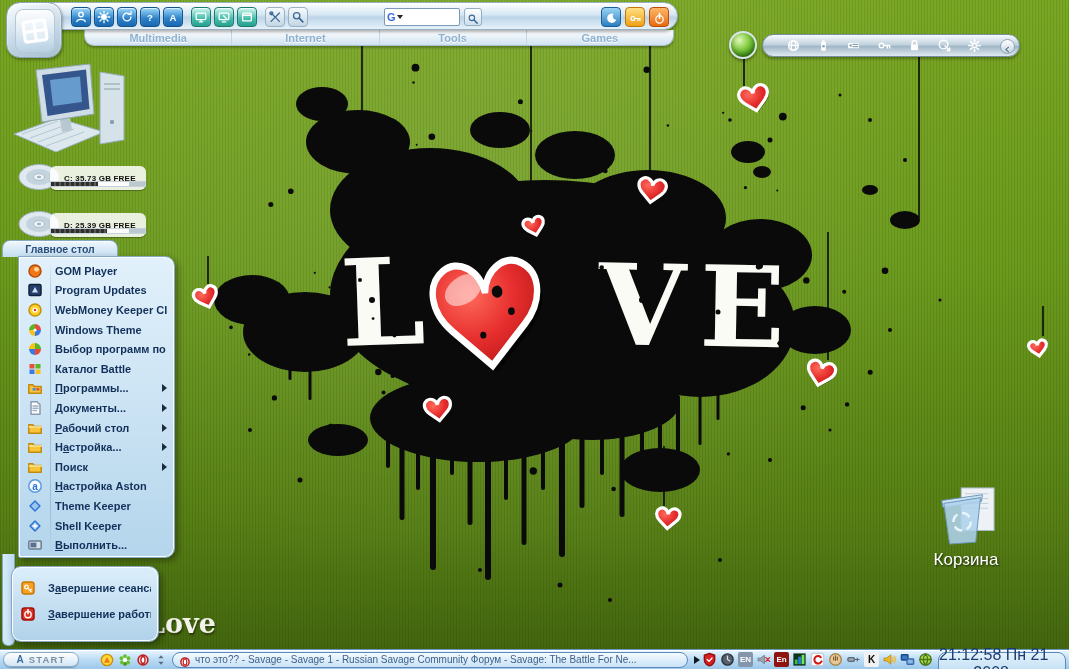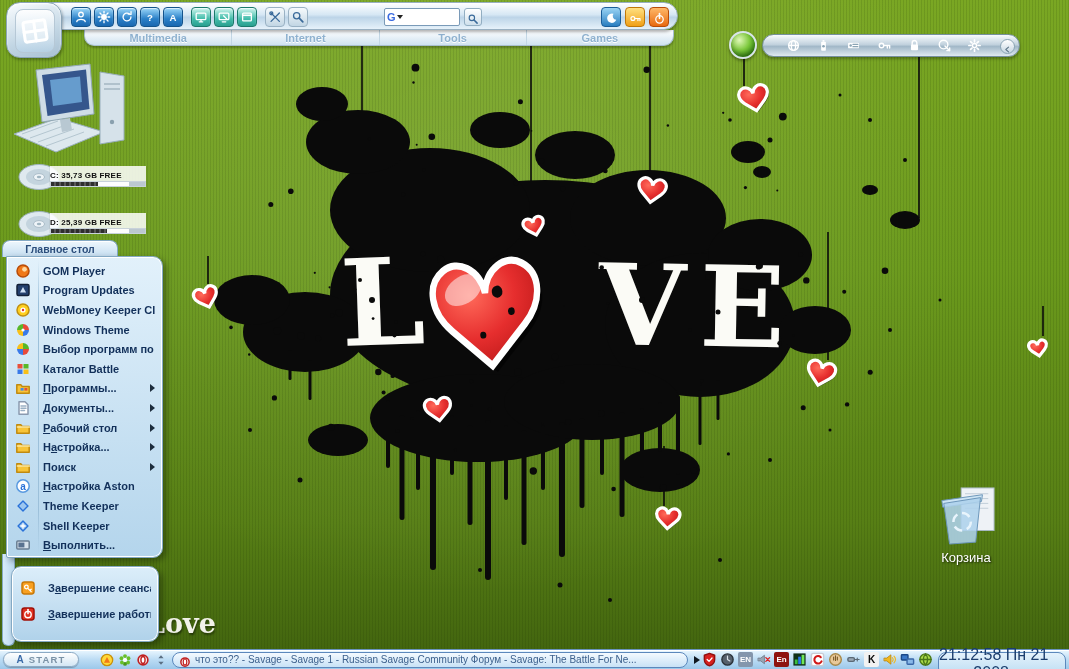--- a/index.html
+++ b/index.html
@@ -45,31 +45,31 @@
   .sidepanel{position:absolute;left:762px;top:34px;width:258px;height:23px;z-index:4;border-radius:12px;background:linear-gradient(180deg,#f8fbfd,#c2d2de 45%,#a2b8c8 55%,#dfe9f0);border:1px solid #76909f;display:flex;align-items:center;justify-content:space-evenly;padding:0 22px 0 8px;box-shadow:0 2px 3px rgba(0,0,0,.3)}
   .sp-ic{width:15px;height:15px}
   .sp-ic svg{width:100%;height:100%}
   .sp-chevron{position:absolute;right:4px;top:4px;width:15px;height:15px;border-radius:50%;background:linear-gradient(180deg,#fff,#c6d6e2);border:1px solid #8aa4b4;padding:1px}
   .sp-chevron svg{width:100%;height:100%;stroke:#5a7284}
   
   .computer{position:absolute;left:6px;top:60px;width:132px;height:104px;z-index:3}
   .disk{position:absolute;z-index:3;width:142px;height:26px}
   #disk-c{left:4px;top:164px} #disk-d{left:4px;top:211px}
   .disc{position:absolute;left:12px;top:-2px;width:46px;height:30px}
-  .disk-label{position:absolute;left:46px;top:2px;width:96px;height:19px;background:rgba(255,255,255,.85);border-radius:0;font-size:8px;font-weight:bold;color:#101010;display:flex;align-items:center;padding-left:0;letter-spacing:.2px;box-shadow:0 1px 1px rgba(0,0,0,.3)}
+  .disk-label{position:absolute;left:46px;top:2px;width:96px;height:24px;background:rgba(255,255,255,.85);border-radius:6px;font-size:8px;font-weight:bold;color:#101010;display:flex;align-items:center;padding-left:14px;letter-spacing:.2px;box-shadow:0 1px 1px rgba(0,0,0,.3)}
   .disk-bar{position:absolute;left:46px;top:17px;width:96px;height:6px;background:#fdfdfd;border:1px solid #c8d2da;display:flex}
   .disk-fill{height:100%;background:repeating-linear-gradient(90deg,#2e2e2e 0 3px,#585858 3px 5px)}
   .disk-cap{height:100%;background:#bcc8d0;margin-left:auto}
   .recycle{position:absolute;left:928px;top:486px;width:76px;height:80px;z-index:3;text-align:center}
   .recycle svg{width:70px;height:60px}
-  .recycle-label{font-size:13px;color:#fff;text-shadow:1px 1px 2px rgba(0,0,0,.7)}
+  .recycle-label{font-size:17px;color:#fff;text-shadow:1px 1px 2px rgba(0,0,0,.7)}
   
   #start-menu{position:absolute;left:2px;top:240px;width:158px;height:408px;z-index:6;font-size:11px;font-weight:bold;color:#12305a}
   .menu-tab{position:absolute;left:0;top:0;width:116px;height:17px;background:linear-gradient(180deg,#eef7fd,#c4ddf0);border:1px solid #84a9c4;border-bottom:none;border-radius:8px 8px 0 0;display:flex;align-items:center;justify-content:center;font-size:10.5px;color:#2c4e7c;box-shadow:inset 0 1px 0 #fff}
-  .menu-main{position:absolute;left:4px;top:16px;width:157px;height:302px;background:linear-gradient(180deg,#e2f1fb,#b4d5ec);border:1px solid #84a9c4;border-radius:0 10px 10px 2px;box-shadow:inset 0 0 0 1px #fff,3px 3px 6px rgba(0,0,0,.35);padding-top:4px}
+  .menu-main{position:absolute;left:16px;top:16px;width:157px;height:302px;background:linear-gradient(180deg,#e2f1fb,#b4d5ec);border:1px solid #84a9c4;border-radius:0 10px 10px 2px;box-shadow:inset 0 0 0 1px #fff,3px 3px 6px rgba(0,0,0,.35);padding-top:4px}
   .menu-main::before{content:"";position:absolute;left:31px;top:3px;bottom:3px;width:1px;background:linear-gradient(180deg,transparent,#9cc0da 15%,#9cc0da 85%,transparent)}
   .mi{height:19.6px;display:flex;align-items:center;padding:0 7px 0 8px;position:relative;cursor:default}
   .mi-ic{width:16px;height:16px;margin-right:12px;flex:none}
   .mi-ic svg{width:16px;height:16px}
   .mi-label{white-space:nowrap;overflow:hidden}
   .mi-arrow{margin-left:auto;width:0;height:0;border-left:5px solid #1c2c3c;border-top:4px solid transparent;border-bottom:4px solid transparent}
   .menu-spine{position:absolute;left:0;top:314px;width:13px;height:92px;background:linear-gradient(90deg,#d8ecf9,#bcd9ee);border:1px solid #84a9c4;border-top:none;border-radius:0 0 6px 6px}
   .menu-footer{position:absolute;left:9px;top:326px;width:148px;height:76px;background:linear-gradient(180deg,#dceefa,#b0d2ea);border:1px solid #84a9c4;border-radius:10px;box-shadow:inset 0 0 0 1px #fff,3px 3px 6px rgba(0,0,0,.35);padding-top:8px}
   .menu-footer .mi{height:26px}
   u{text-decoration:underline}

